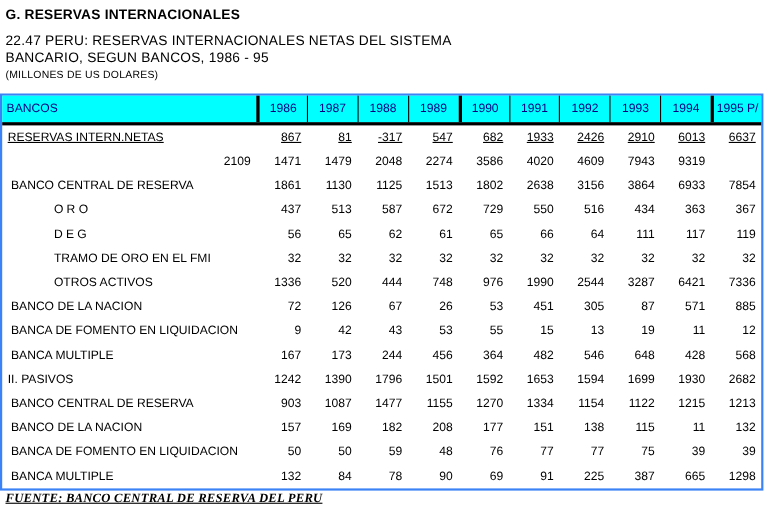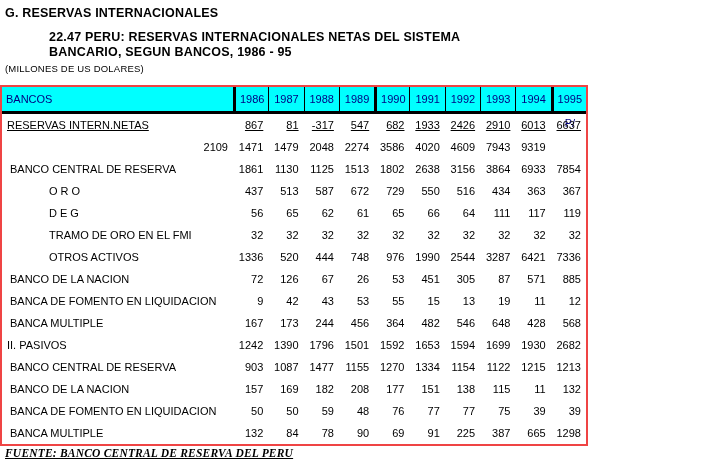--- a/index.html
+++ b/index.html
@@ -6,27 +6,27 @@
   .page{
     position:relative;
     width:713px;height:465px;
     background:#ffffff;
     font-family:"Liberation Sans", sans-serif;
     color:#000;
     overflow:hidden;
   }
   .titles{position:absolute;left:5px;top:6px;}
   .h1{font-size:12.5px;font-weight:bold;letter-spacing:.2px;}
-  .h2{font-size:12.5px;font-weight:bold;line-height:15px;letter-spacing:.2px;margin-left:44px;}
+  .h2{font-size:12.5px;font-weight:normal;line-height:15px;letter-spacing:.2px;}
   .h2.first{margin-top:10px;}
   .units{font-size:9.5px;margin-top:3px;letter-spacing:.2px;}
 
   .tablebox{
-    position:absolute;left:0;top:85px;width:588px;
-    border:2px solid #ef4444;box-sizing:border-box;
+    position:absolute;left:0;top:85px;width:694px;
+    border:2px solid #3b82f6;box-sizing:border-box;
     background:#fff;
   }
   .trow{display:grid;grid-template-columns:231px repeat(10,1fr);}
   .thead{border-bottom:3px solid #000;}
   .thead .cell{
     background:var(--header-bg,#00ffff);
     color:var(--header-text,#000080);
     height:24px;line-height:24px;
     font-size:11px;
   }

